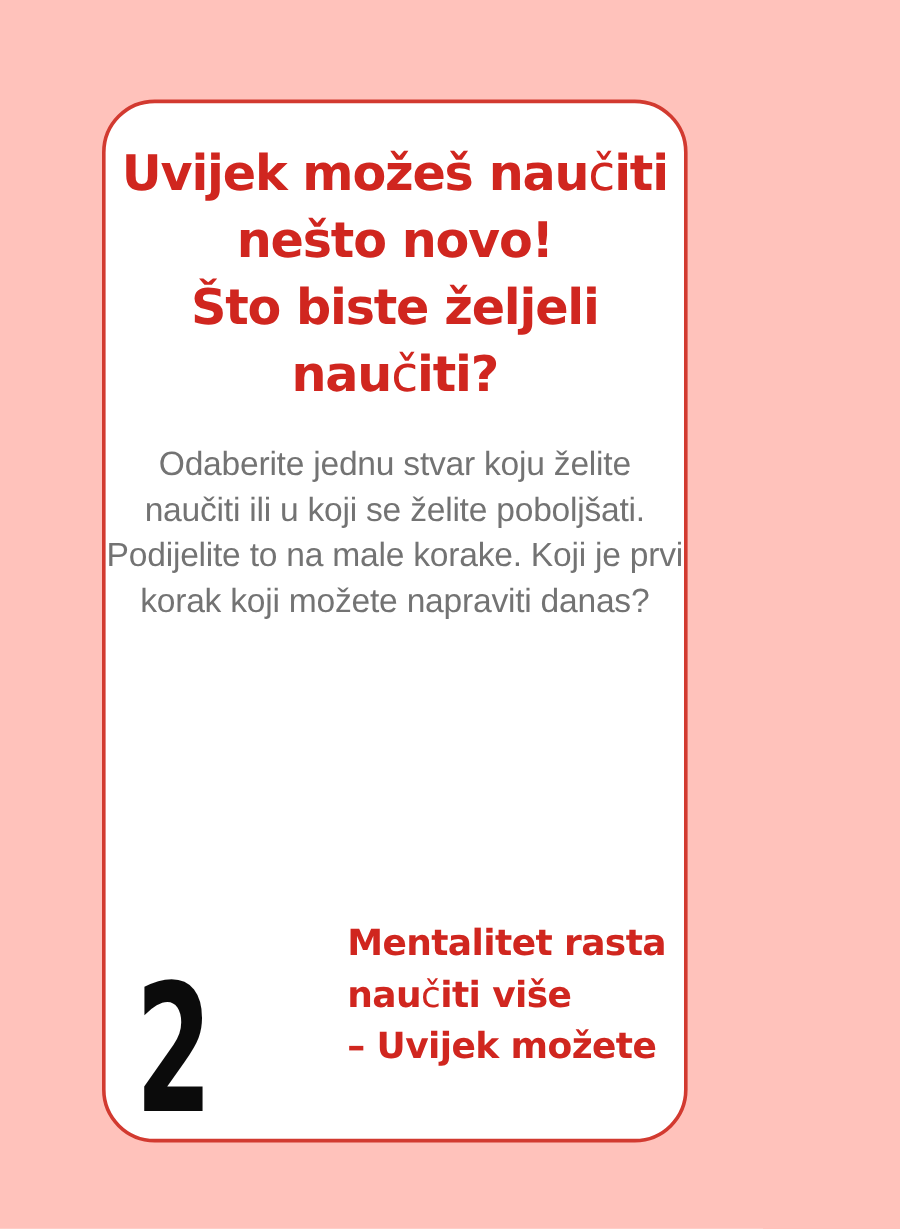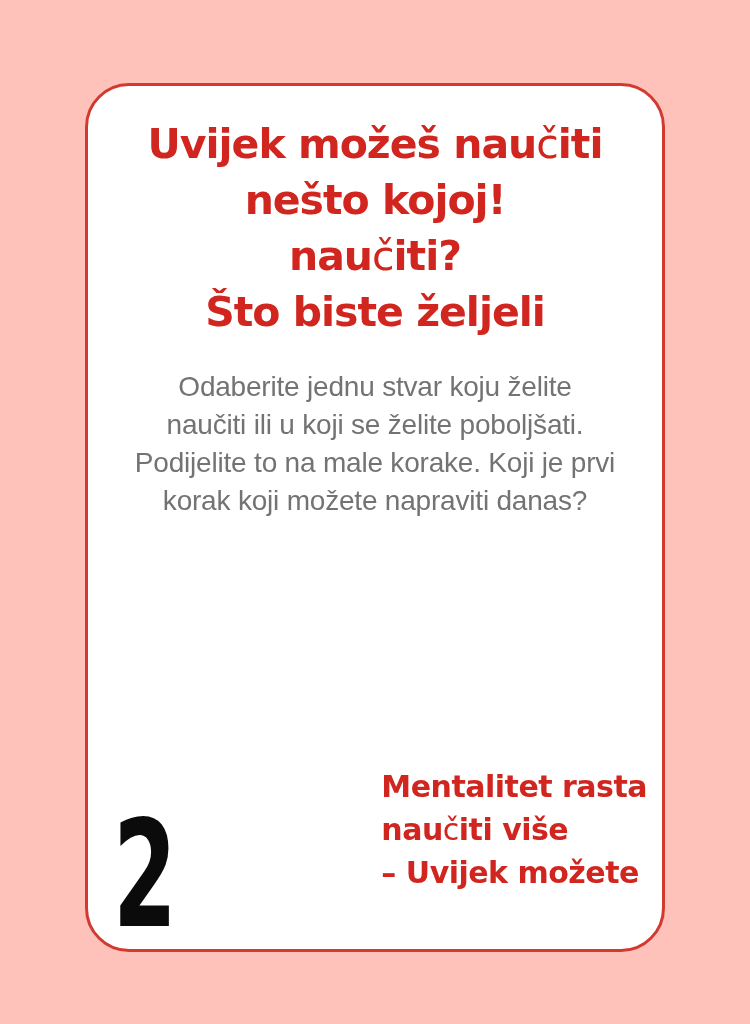--- a/index.html
+++ b/index.html
@@ -11,21 +11,21 @@
     height: 1024px;
     position: relative;
     background: #ffc2bb;
     overflow: hidden;
     font-family: "Liberation Sans", sans-serif;
   }
   .card {
     position: absolute;
     left: 85px;
     top: 83px;
-    width: 580px;
+    width: 488px;
     height: 869px;
     box-sizing: border-box;
     background: #ffffff;
     border: 3px solid #d23a30;
     border-radius: 44px;
   }
   .card-title {
     margin-top: 30px;
     text-align: center;
     color: #d0261f;
@@ -74,23 +74,23 @@
     transform-origin: left bottom;
   }
 </style>
 </head>
 <body>
 
 <div class="card">
 
   <div class="card-title">
     <div><span>Uvijek možeš nau</span><span class="fb-char">č</span><span>iti</span></div>
-    <div><span>nešto kojoj!</span><span class="fb-char"></span><span></span></div>
+    <div><span>nešto novo!</span><span class="fb-char"></span><span></span></div>
+    <div><span>Što biste željeli</span><span class="fb-char"></span><span></span></div>
     <div><span>nau</span><span class="fb-char">č</span><span>iti?</span></div>
-    <div><span>Što biste željeli</span><span class="fb-char"></span><span></span></div>
   </div>
 
   <div class="card-body">
     <div>Odaberite jednu stvar koju želite</div>
     <div>naučiti ili u koji se želite poboljšati.</div>
     <div>Podijelite to na male korake. Koji je prvi</div>
     <div>korak koji možete napraviti danas?</div>
   </div>
 
   <div class="card-footer">

